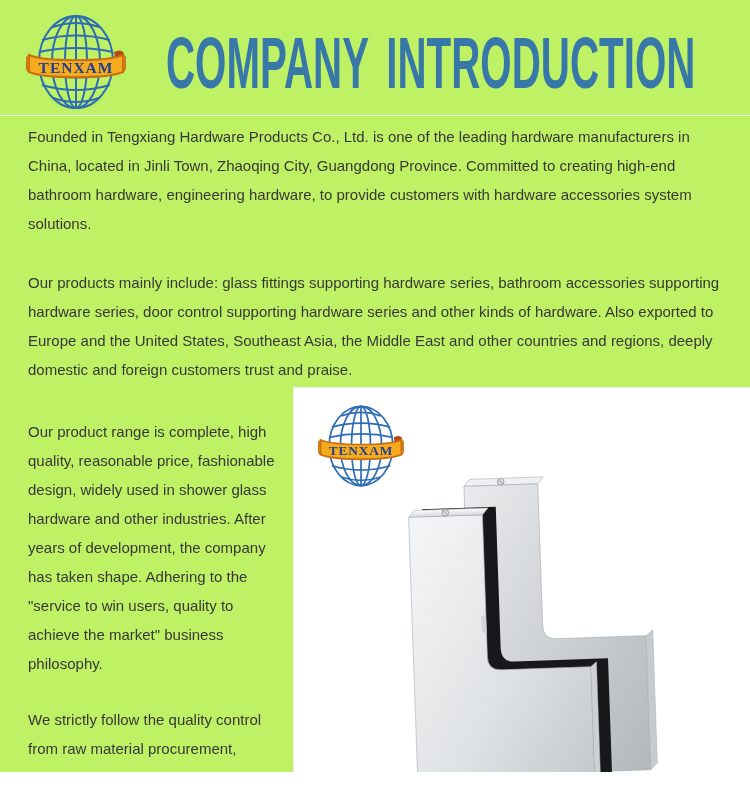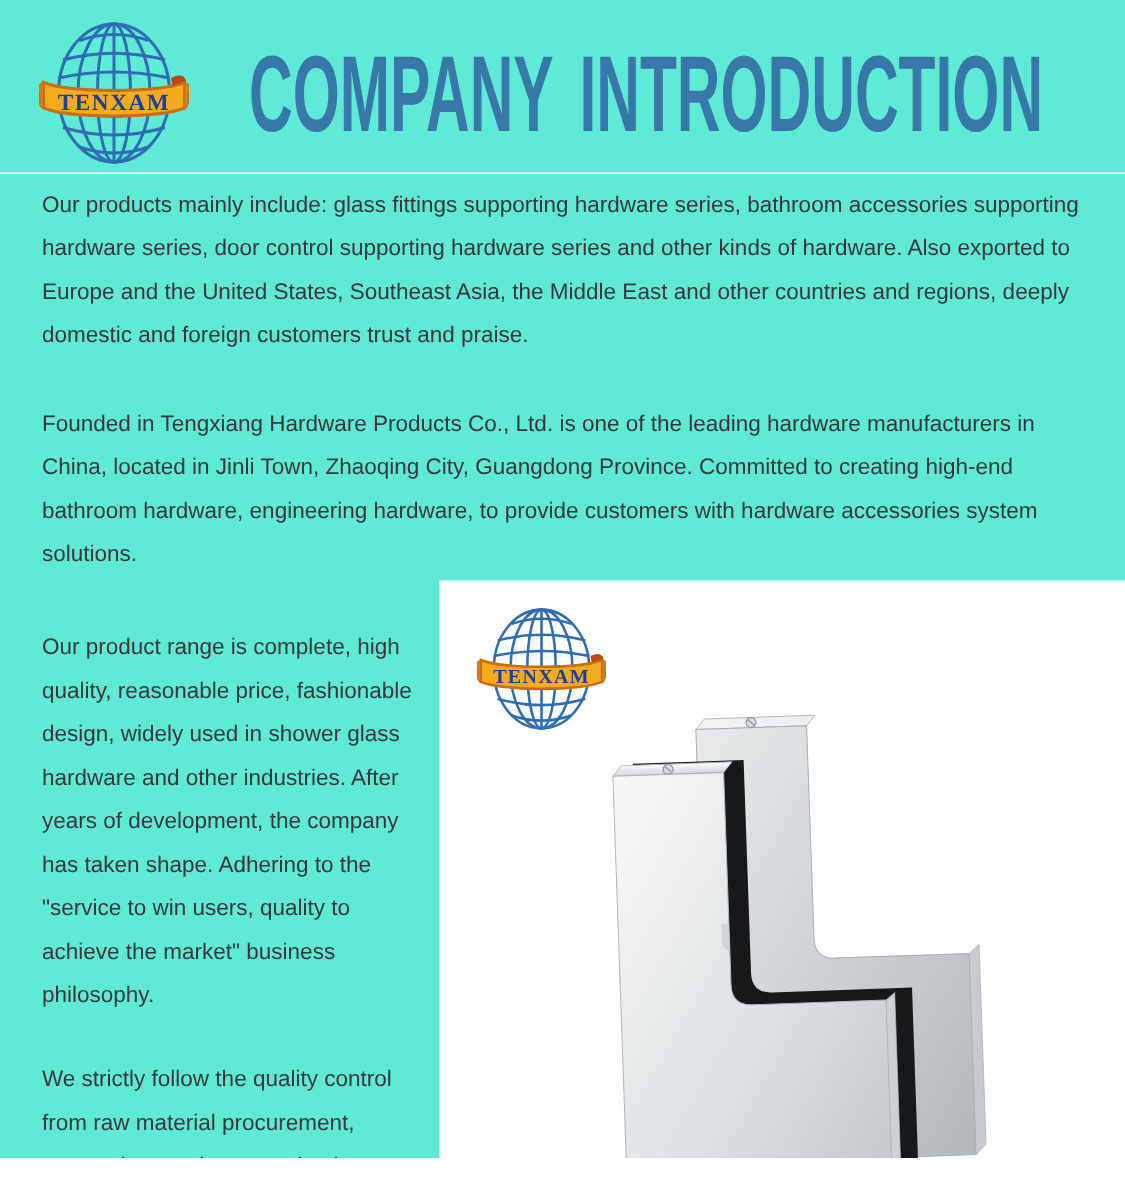--- a/index.html
+++ b/index.html
@@ -1,18 +1,18 @@
 <!DOCTYPE html>
 <html><head>
 <meta charset="utf-8">
 <style>
   * { margin:0; padding:0; box-sizing:border-box; }
   html,body { background:#ffffff; }
   body { font-family:"Liberation Sans", sans-serif; color:#383838; }
-  .page { position:relative; width:750px; height:772px; margin:0 auto; background:#5eead4; overflow:hidden; }
+  .page { position:relative; width:750px; height:772px; margin:0 auto; background:#bef264; overflow:hidden; }
 
   
   .header { position:relative; height:116px; border-bottom:1px solid #f1f1f1; }
   .logo-main { position:absolute; left:26px; top:10px; width:100px; height:104px; }
   .page-title {
     position:absolute; left:166px; top:27px;
     font-size:72px; line-height:1; font-weight:700;
     color:#3878a8; letter-spacing:0px; word-spacing:12px;
     transform:scaleX(0.56); transform-origin:left top;
     white-space:nowrap;
@@ -67,22 +67,22 @@
 <div class="page">
 
   <div class="header">
     <svg class="logo-main" viewBox="0 0 100 104">
       <use href="#tenxam-logo"></use>
     </svg>
     <div class="page-title">COMPANY INTRODUCTION</div>
   </div>
 
   <div class="intro">
+    <p class="para">Founded in Tengxiang Hardware Products Co., Ltd. is one of the leading hardware manufacturers in China, located in Jinli Town, Zhaoqing City, Guangdong Province. Committed to creating high-end bathroom hardware, engineering hardware, to provide customers with hardware accessories system solutions.</p>
     <p class="para">Our products mainly include: glass fittings supporting hardware series, bathroom accessories supporting hardware series, door control supporting hardware series and other kinds of hardware. Also exported to Europe and the United States, Southeast Asia, the Middle East and other countries and regions, deeply domestic and foreign customers trust and praise.</p>
-    <p class="para">Founded in Tengxiang Hardware Products Co., Ltd. is one of the leading hardware manufacturers in China, located in Jinli Town, Zhaoqing City, Guangdong Province. Committed to creating high-end bathroom hardware, engineering hardware, to provide customers with hardware accessories system solutions.</p>
   </div>
 
   <div class="columns">
     <div class="left-col">
       <p class="para">Our product range is complete, high quality, reasonable price, fashionable design, widely used in shower glass hardware and other industries. After years of development, the company has taken shape. Adhering to the "service to win users, quality to achieve the market" business philosophy.</p>
       <p class="para">We strictly follow the quality control from raw material procurement, processing, testing to packaging every process, we are high-quality products.</p>
     </div>
 
     <div class="right-panel">
       <svg class="logo-small" viewBox="0 0 100 104">

